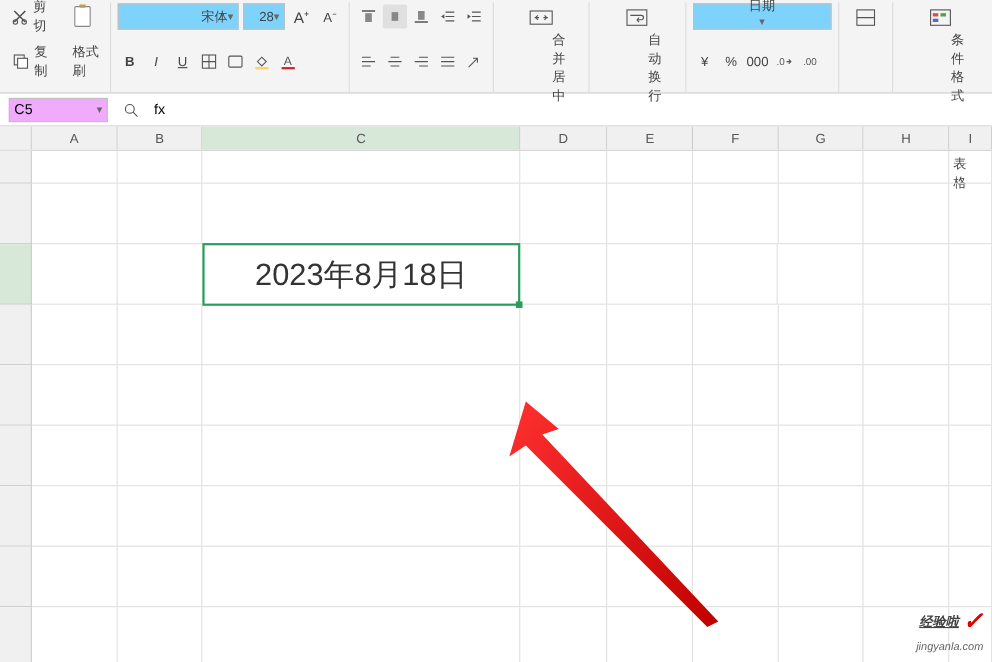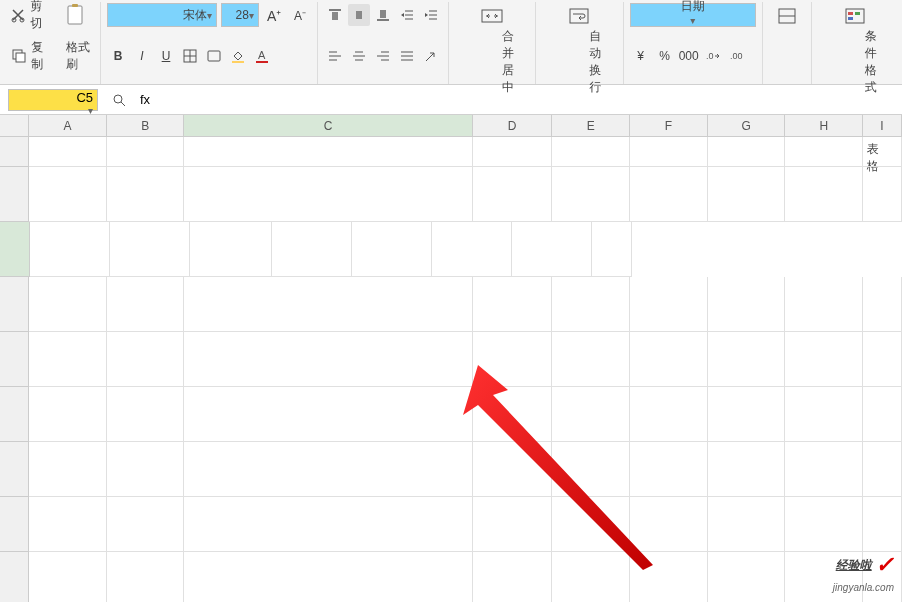--- a/index.html
+++ b/index.html
@@ -44,23 +44,22 @@
 
 .namebar {
   height: 30px;
   display: flex;
   align-items: center;
   border-bottom: 1px solid #d0d0d0;
   font-size: 13px;
 }
 .namebox {
   width: 90px; height: 22px; border: 1px solid #c0c0c0; margin-left: 8px;
-  display: flex; align-items: flex-end; justify-content: space-between; padding: 0 4px;
-  background: #fde047;
-  flex-direction: column;
+  display: flex; align-items: center; justify-content: space-between; padding: 0 4px;
+  background: #f0abfc;
 }
 .fx-area { display: flex; align-items: center; gap: 8px; margin-left: 12px; }
 .fx-icon { width: 18px; display: flex; align-items: center; justify-content: center; cursor: pointer; }
 .formula-input { flex: 1; padding: 0 6px; }
 
 .grid-area { position: relative; height: 487px; overflow: hidden; }
 .col-headers {
   display: flex; height: 22px; background: #f0f0f0; border-bottom: 1px solid #ccc;
 }
 .corner { width: 30px; border-right: 1px solid #ccc; background: #f0f0f0; }
@@ -405,20 +404,21 @@
       <div class="cell wF"></div>
       <div class="cell wG"></div>
       <div class="cell wH"></div>
       <div class="cell wI"></div>
     </div>
 
     <div class="grow">
       <div class="rh active"></div>
       <div class="cell wA"></div>
       <div class="cell wB"></div>
+      <div class="cell wC selected">2023年8月18日</div>
       <div class="cell wD"></div>
       <div class="cell wE"></div>
       <div class="cell wF"></div>
       <div class="cell wG"></div>
       <div class="cell wH"></div>
       <div class="cell wI"></div>
     </div>
 
     <div class="grow">
         <div class="rh"></div>

